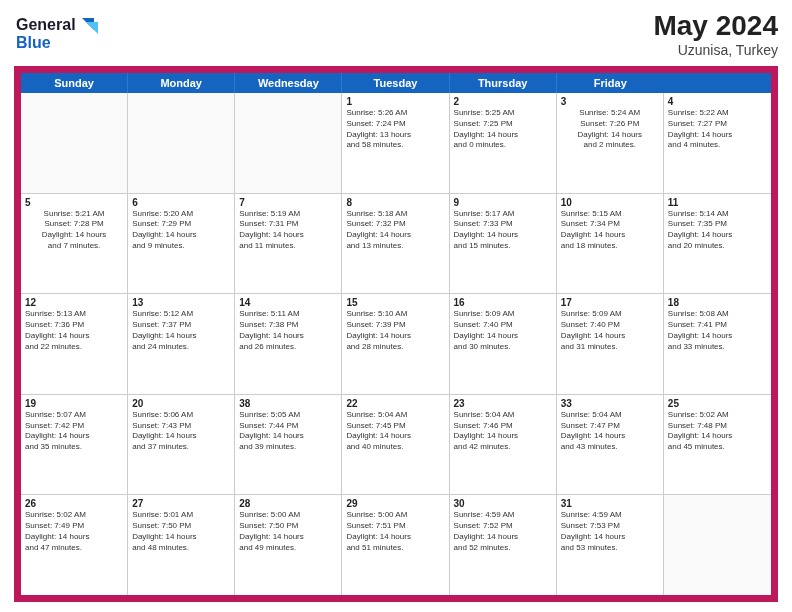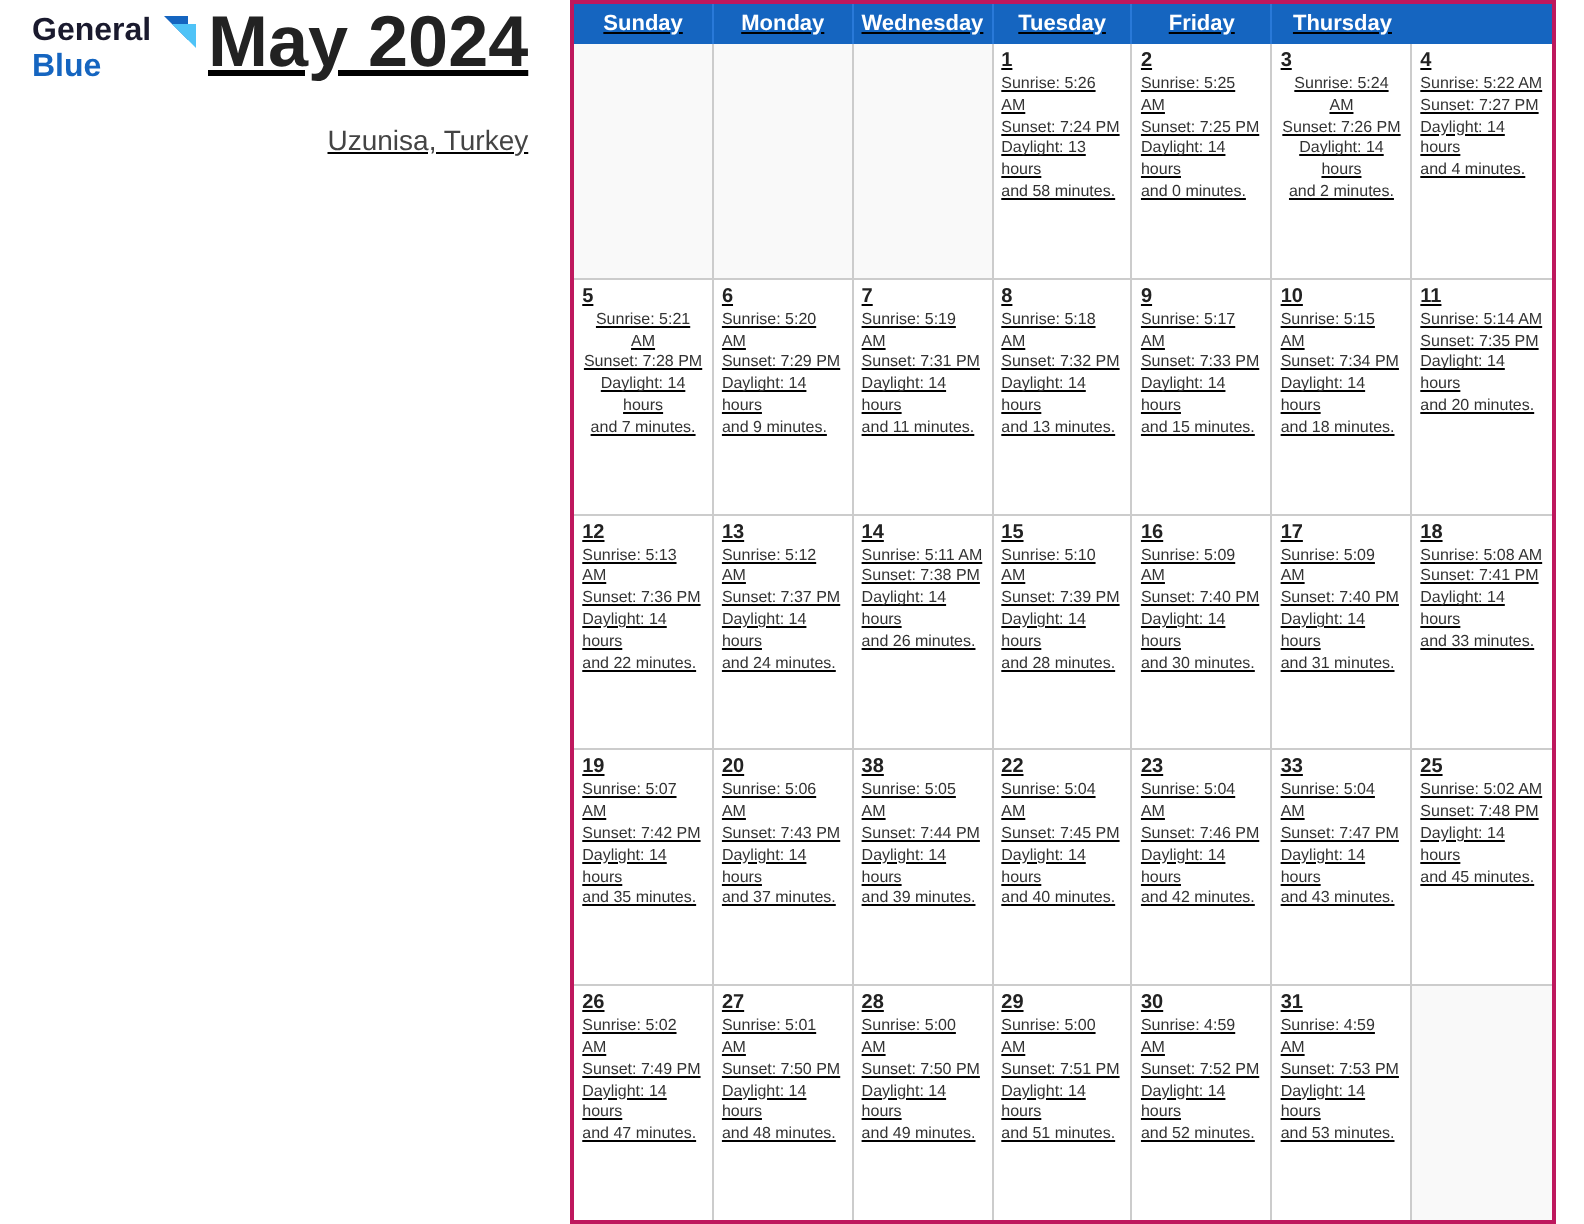--- a/index.html
+++ b/index.html
@@ -6,53 +6,51 @@
     body {
       font-family: Arial, sans-serif;
       background: #fff;
       width: 792px;
       height: 612px;
       overflow: hidden;
     }
     .page {
       width: 792px;
       height: 612px;
-      padding: 0 14px;
-      display: flex;
-      text-decoration: underline;
+      padding: 10px 14px;
+      display: flex;
+      flex-direction: column;
     }
     .header {
       display: flex;
       justify-content: space-between;
       align-items: flex-start;
       margin-bottom: 8px;
     }
     .logo {
       display: flex;
       align-items: center;
     }
     .title-block {
       text-align: right;
     }
     .title-block .month-year {
-      font-size: 36px;
+      font-size: 28px;
       font-weight: bold;
       color: #222;
     }
     .title-block .location {
       font-size: 14px;
       color: #444;
-      margin-top: 20px;
     }
     .calendar {
       flex: 1;
       display: flex;
       flex-direction: column;
-      border: 2px solid #be185d;
-      margin-left: 21px;
+      border: 7px solid #be185d;
     }
     .cal-header {
       display: grid;
       grid-template-columns: repeat(7, 1fr);
       background: #1565c0;
     }
     .cal-header-cell {
       color: #fff;
       font-size: 11px;
       font-weight: bold;
@@ -116,22 +114,22 @@
       <div class="location">Uzunisa, Turkey</div>
     </div>
   </div>
 
   <div class="calendar">
     <div class="cal-header">
       <div class="cal-header-cell">Sunday</div>
       <div class="cal-header-cell">Monday</div>
       <div class="cal-header-cell">Wednesday</div>
       <div class="cal-header-cell">Tuesday</div>
+      <div class="cal-header-cell">Thursday</div>
       <div class="cal-header-cell">Friday</div>
-      <div class="cal-header-cell">Thursday</div>
     </div>
     <div class="cal-body" id="cal-body">
     <div class="cal-row">
           <div class="cal-cell empty"></div>
           <div class="cal-cell empty"></div>
           <div class="cal-cell empty"></div>
           <div class="cal-cell">
             <div class="day-num">1</div>
             <div class="cell-info" style="white-space: pre-line;">Sunrise: 5:26 AM
 Sunset: 7:24 PM

